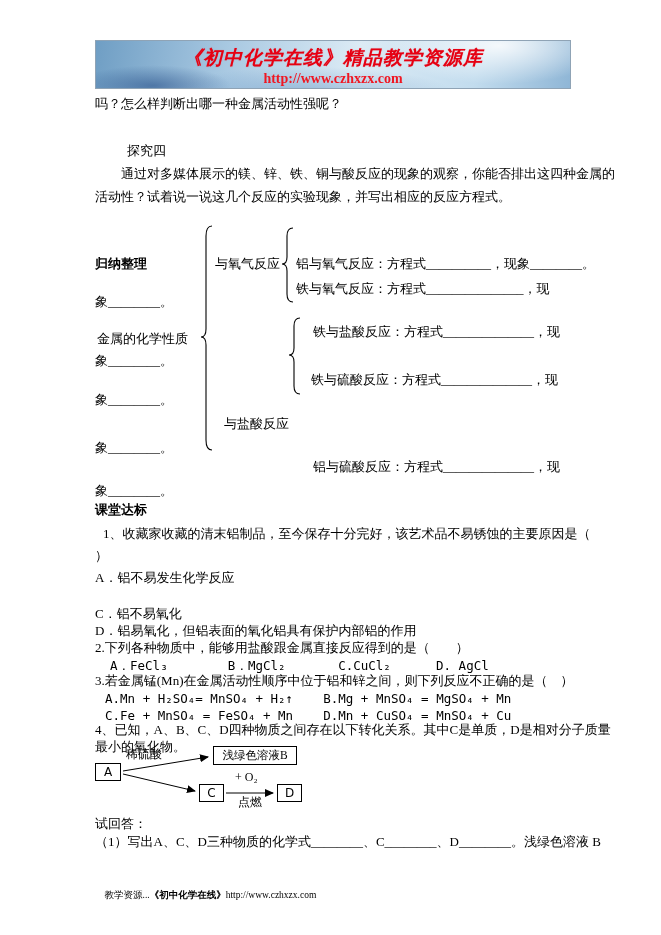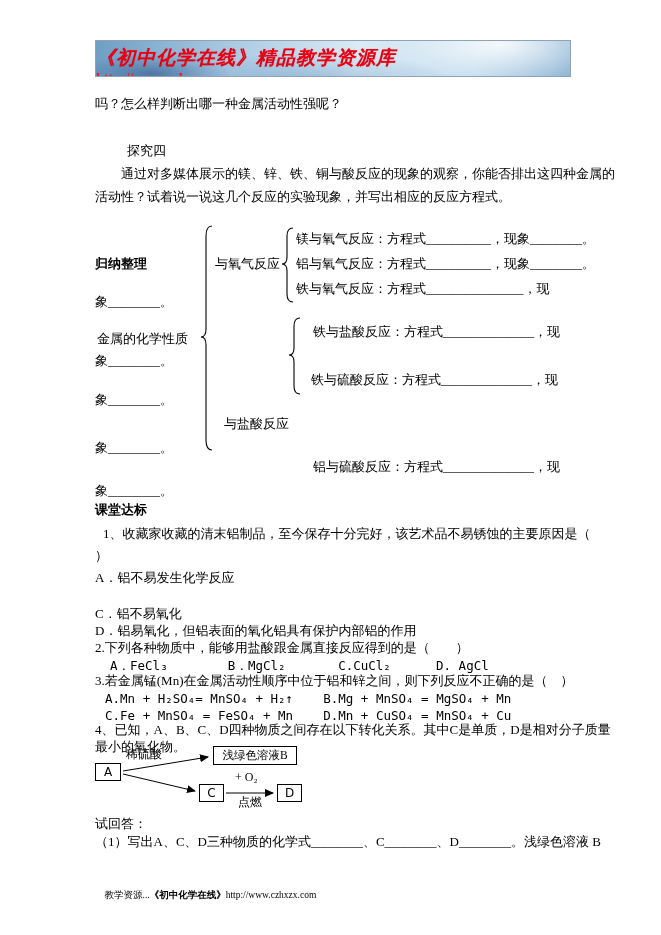--- a/index.html
+++ b/index.html
@@ -7,22 +7,22 @@
   .page {
     position:relative; width:661px; height:935px; margin:0 auto;
     background:#ffffff; overflow:hidden;
     font-family:"Liberation Serif", serif; color:#000;
   }
   .t { position:absolute; font-size:13px; line-height:15px; white-space:pre; }
   .bold { font-weight:bold; }
   .mono { font-family:"DejaVu Sans Mono", monospace; font-size:12.5px;text-align:right; }
   .small { font-size:9.5px; line-height:12px; }
   .banner {
-    position:absolute; left:95px; top:40px; width:476px; height:37px;
-    border:1px solid #8fa3b5; overflow:hidden;
+    position:absolute; left:95px; top:40px; width:476px; height:49px;
+    border:1px solid #8fa3b5; text-align:center; overflow:hidden;
     background:
       radial-gradient(ellipse 130px 34px at 12% 95%, rgba(30,70,130,0.55), rgba(30,70,130,0) 60%),
       radial-gradient(ellipse 220px 40px at 45% 110%, rgba(90,140,190,0.45), rgba(90,140,190,0) 65%),
       radial-gradient(ellipse 160px 55px at 85% 10%, rgba(255,255,255,0.85), rgba(255,255,255,0) 70%),
       linear-gradient(100deg, #6f9ec4 0%, #a9c9e2 28%, #dcebf5 55%, #c2dcee 80%, #8fb6d6 100%);
   }
   .banner-title {
     margin-top:4px; font-size:19px; font-weight:bold; font-style:italic;
     color:#e60012; letter-spacing:1px; text-shadow:0 0 1px rgba(230,0,18,0.4);
   }
@@ -68,21 +68,20 @@
   <svg class="brace" style="left:281px;top:226px" width="14" height="78" viewBox="0 0 14 78">
     <path d="M12,2 Q6,2 6,10 L6,31 Q6,38 1,38 Q6,38 6,45 L6,68 Q6,76 12,76"></path>
   </svg>
   <svg class="brace" style="left:288px;top:316px" width="14" height="80" viewBox="0 0 14 80">
     <path d="M12,2 Q6,2 6,10 L6,32 Q6,39 1,39 Q6,39 6,46 L6,70 Q6,78 12,78"></path>
   </svg>
 
   <div class="t" style="left:215px;top:256px">与氧气反应</div>
   <div class="t" style="left:224px;top:416px">与盐酸反应</div>
 
-  <div class="t" style="left:296px;top:231px">镁与氧气反应：方程式__________，现象________。</div>
   <div class="t" style="left:296px;top:256px">铝与氧气反应：方程式__________，现象________。</div>
   <div class="t" style="left:296px;top:281px">铁与氧气反应：方程式_______________，现</div>
   <div class="t" style="left:313px;top:324px">铁与盐酸反应：方程式______________，现</div>
   <div class="t" style="left:311px;top:372px">铁与硫酸反应：方程式______________，现</div>
   <div class="t" style="left:313px;top:459px">铝与硫酸反应：方程式______________，现</div>
 
   <div class="t bold" style="left:95px;top:502px">课堂达标</div>
   <div class="t" style="left:103px;top:526px">1、收藏家收藏的清末铝制品，至今保存十分完好，该艺术品不易锈蚀的主要原因是（</div>
   <div class="t" style="left:95px;top:548px">）</div>
   <div class="t" style="left:95px;top:570px">A．铝不易发生化学反应</div>

